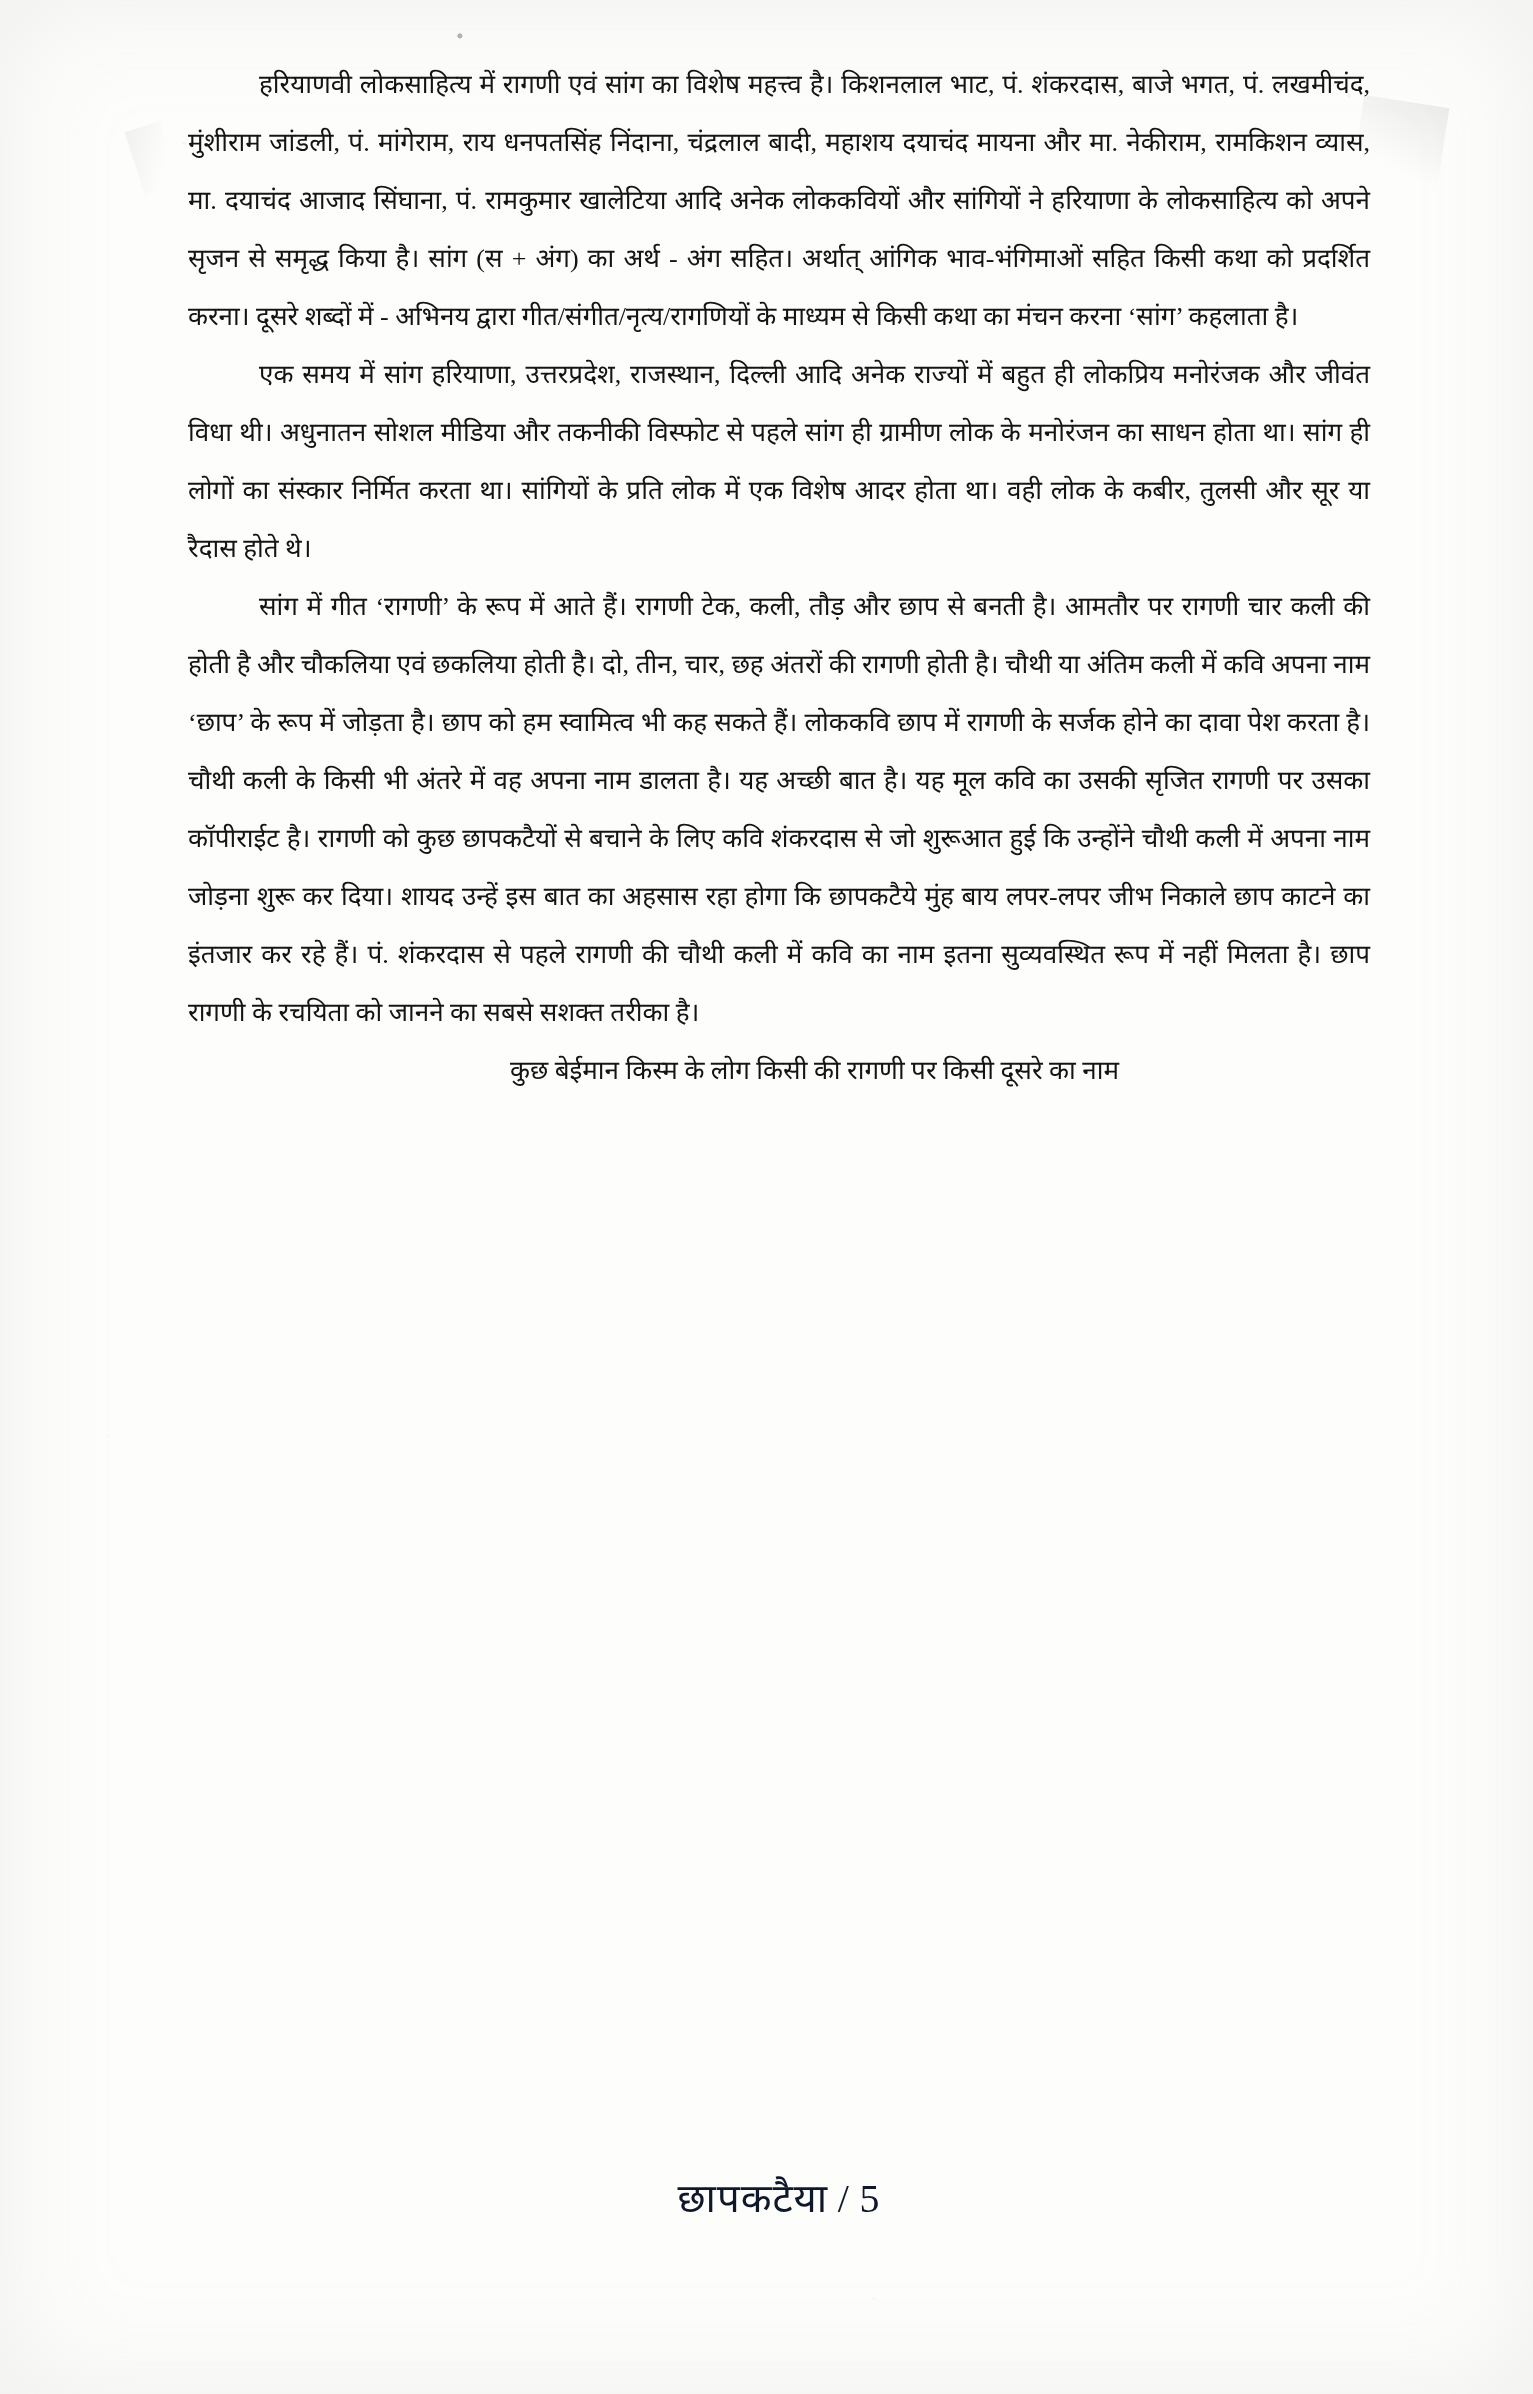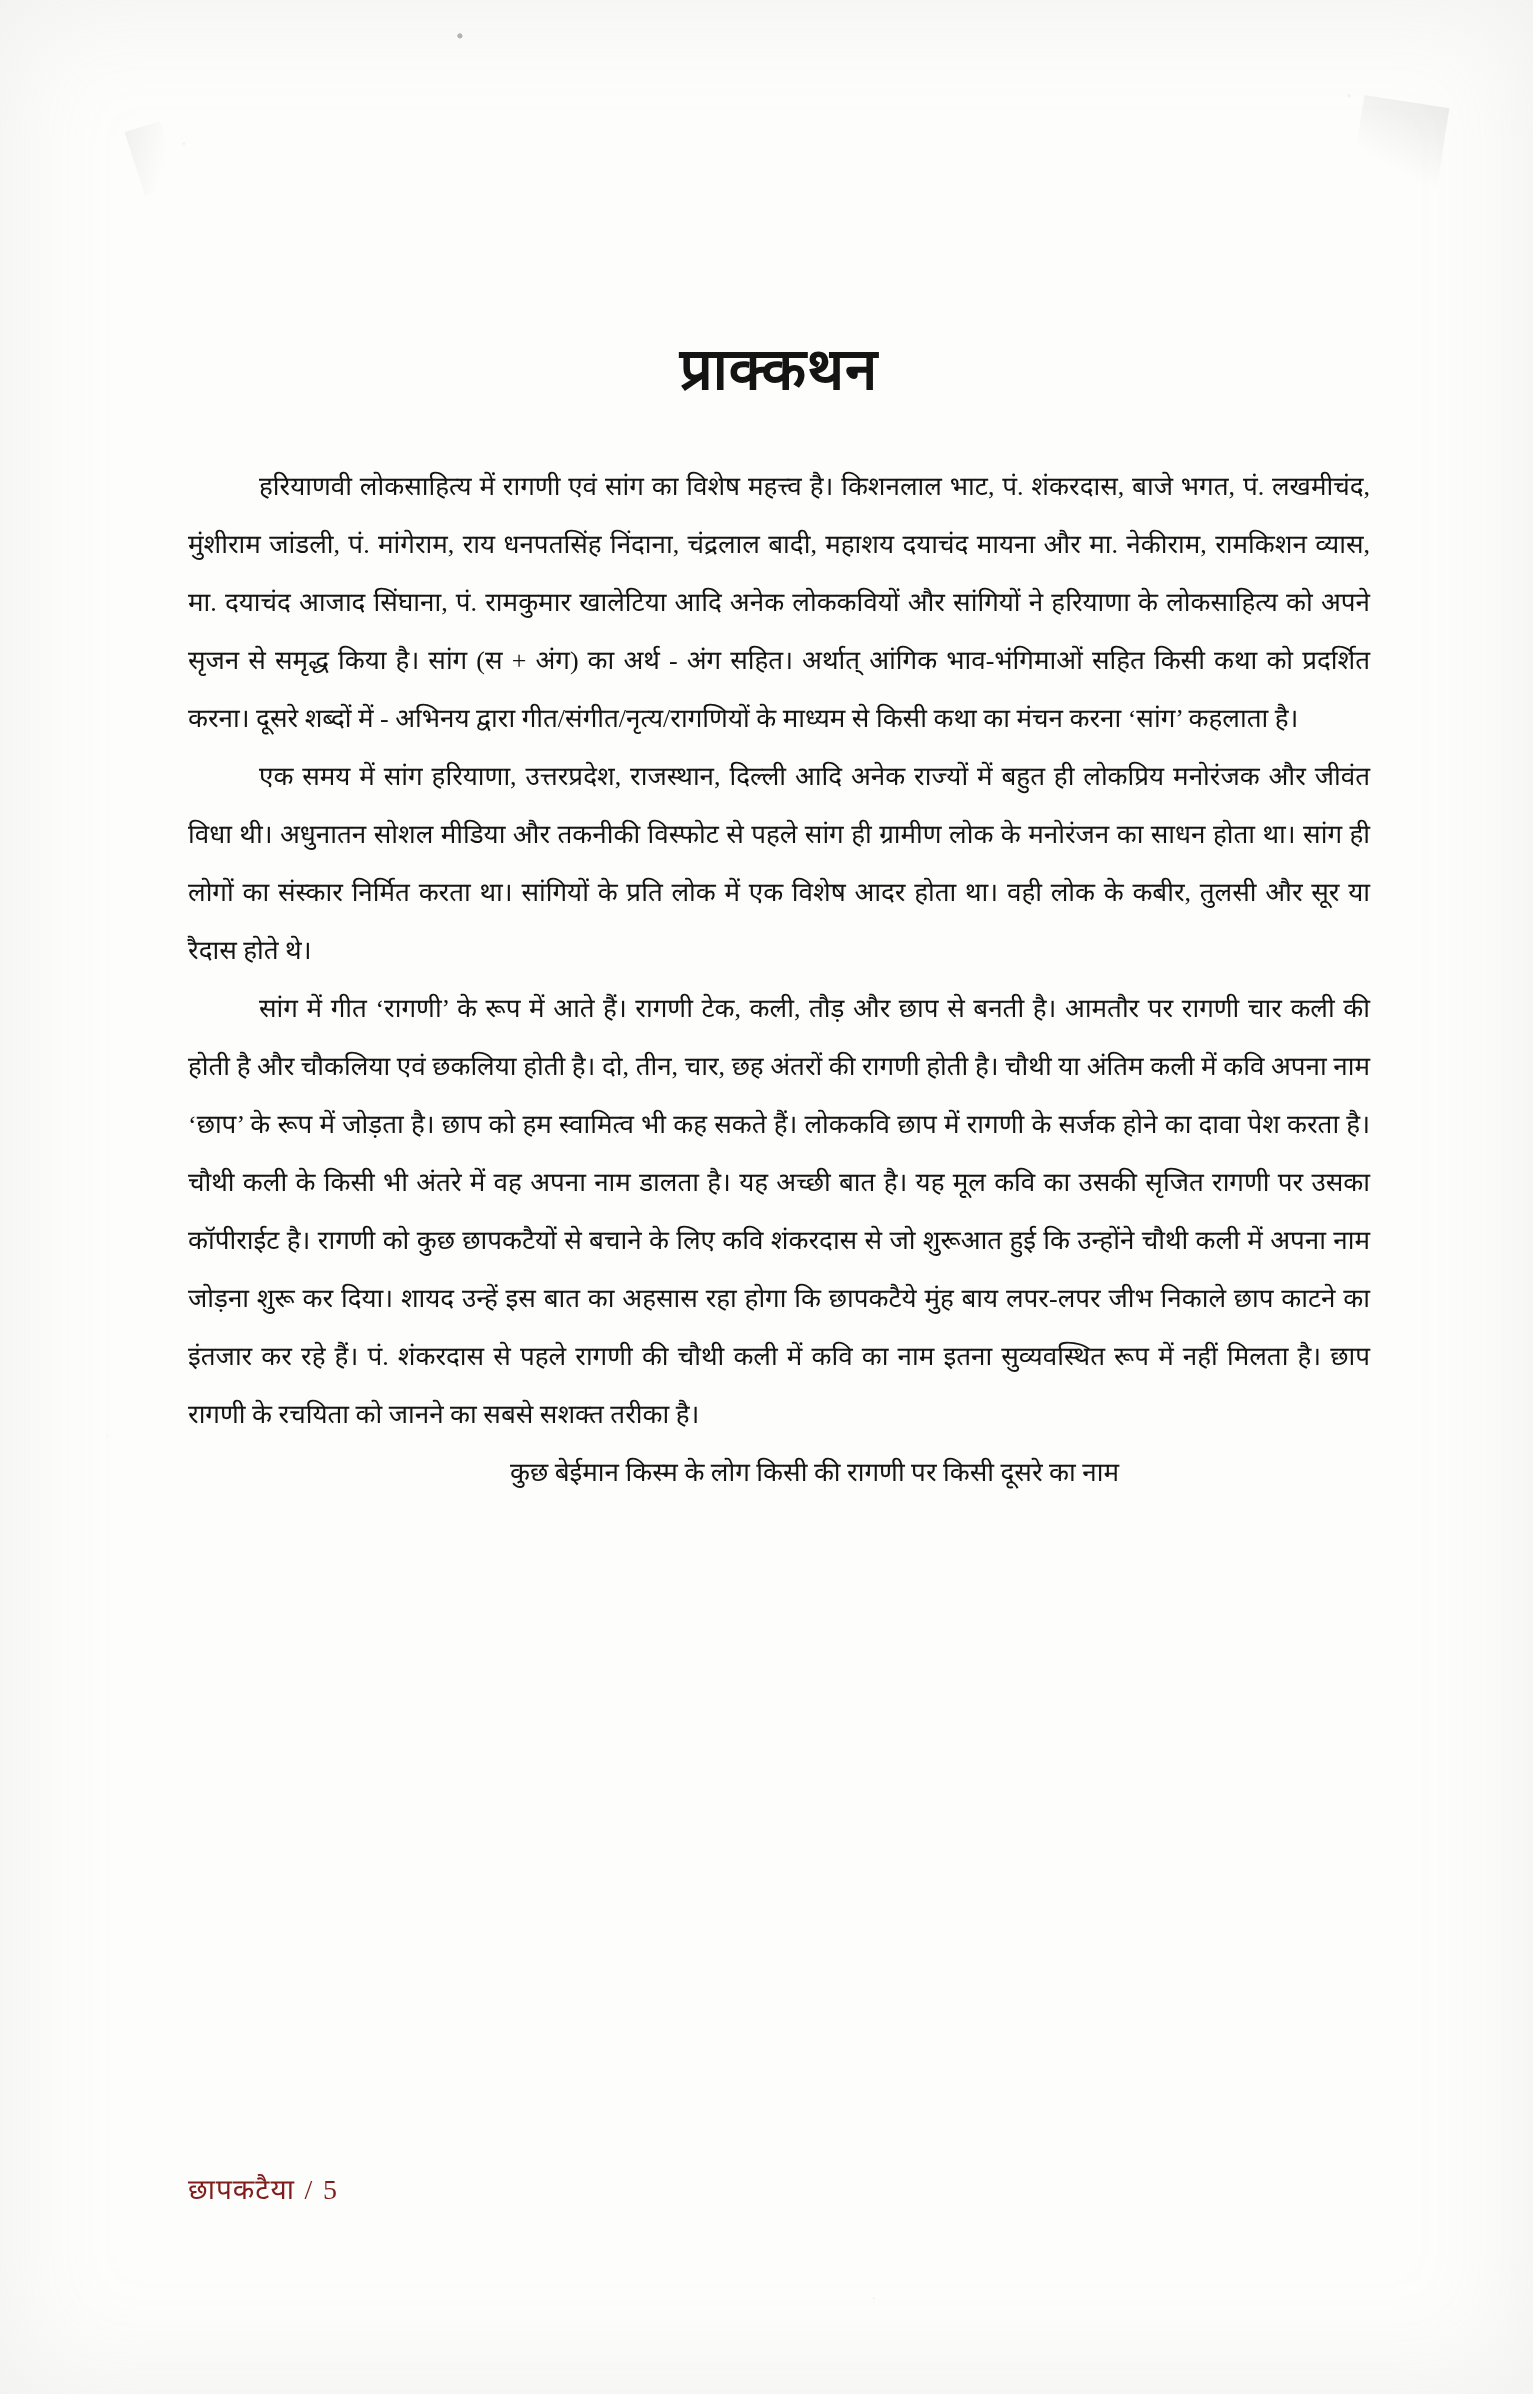--- a/index.html
+++ b/index.html
@@ -87,40 +87,39 @@
   }
   .body-text p:last-child {
     text-align: center;
   }
 
   .footer {
     position: absolute;
     left: 188px;
     width: 1182px;
     top: 2169px;
-    text-align: left;
+    text-align: center;
     font-family: "Liberation Serif", "DejaVu Serif", serif;
-    font-size: 28px;
-    color: #7f1d1d;
+    font-size: 40px;
+    color: #0f172a;
     letter-spacing: 1px;
   }
   .footer .sep { margin: 0 9.6px; }
 </style>
 </head>
 <body>
 
 <div class="page">
 
   <div class="paper-grain"></div>
   <div class="scan-smudge-left"></div>
   <div class="scan-smudge-right"></div>
 
   <div class="content">
 
-    <h1 class="doc-title">प्राक्कथन</h1>
 
     <div class="body-text">
       <p>हरियाणवी लोकसाहित्य में रागणी एवं सांग का विशेष महत्त्व है। किशनलाल भाट, पं. शंकरदास, बाजे भगत, पं. लखमीचंद, मुंशीराम जांडली, पं. मांगेराम, राय धनपतसिंह निंदाना, चंद्रलाल बादी, महाशय दयाचंद मायना और मा. नेकीराम, रामकिशन व्यास, मा. दयाचंद आजाद सिंघाना, पं. रामकुमार खालेटिया आदि अनेक लोककवियों और सांगियों ने हरियाणा के लोकसाहित्य को अपने सृजन से समृद्ध किया है। सांग (स + अंग) का अर्थ - अंग सहित। अर्थात् आंगिक भाव-भंगिमाओं सहित किसी कथा को प्रदर्शित करना। दूसरे शब्दों में - अभिनय द्वारा गीत/संगीत/नृत्य/रागणियों के माध्यम से किसी कथा का मंचन करना ‘सांग’ कहलाता है।</p>
       <p>एक समय में सांग हरियाणा, उत्तरप्रदेश, राजस्थान, दिल्ली आदि अनेक राज्यों में बहुत ही लोकप्रिय मनोरंजक और जीवंत विधा थी। अधुनातन सोशल मीडिया और तकनीकी विस्फोट से पहले सांग ही ग्रामीण लोक के मनोरंजन का साधन होता था। सांग ही लोगों का संस्कार निर्मित करता था। सांगियों के प्रति लोक में एक विशेष आदर होता था। वही लोक के कबीर, तुलसी और सूर या रैदास होते थे।</p>
       <p>सांग में गीत ‘रागणी’ के रूप में आते हैं। रागणी टेक, कली, तौड़ और छाप से बनती है। आमतौर पर रागणी चार कली की होती है और चौकलिया एवं छकलिया होती है। दो, तीन, चार, छह अंतरों की रागणी होती है। चौथी या अंतिम कली में कवि अपना नाम ‘छाप’ के रूप में जोड़ता है। छाप को हम स्वामित्व भी कह सकते हैं। लोककवि छाप में रागणी के सर्जक होने का दावा पेश करता है। चौथी कली के किसी भी अंतरे में वह अपना नाम डालता है। यह अच्छी बात है। यह मूल कवि का उसकी सृजित रागणी पर उसका कॉपीराईट है। रागणी को कुछ छापकटैयों से बचाने के लिए कवि शंकरदास से जो शुरूआत हुई कि उन्होंने चौथी कली में अपना नाम जोड़ना शुरू कर दिया। शायद उन्हें इस बात का अहसास रहा होगा कि छापकटैये मुंह बाय लपर-लपर जीभ निकाले छाप काटने का इंतजार कर रहे हैं। पं. शंकरदास से पहले रागणी की चौथी कली में कवि का नाम इतना सुव्यवस्थित रूप में नहीं मिलता है। छाप रागणी के रचयिता को जानने का सबसे सशक्त तरीका है।</p>
       <p>कुछ बेईमान किस्म के लोग किसी की रागणी पर किसी दूसरे का नाम</p>
     </div>
 
   </div>
 

